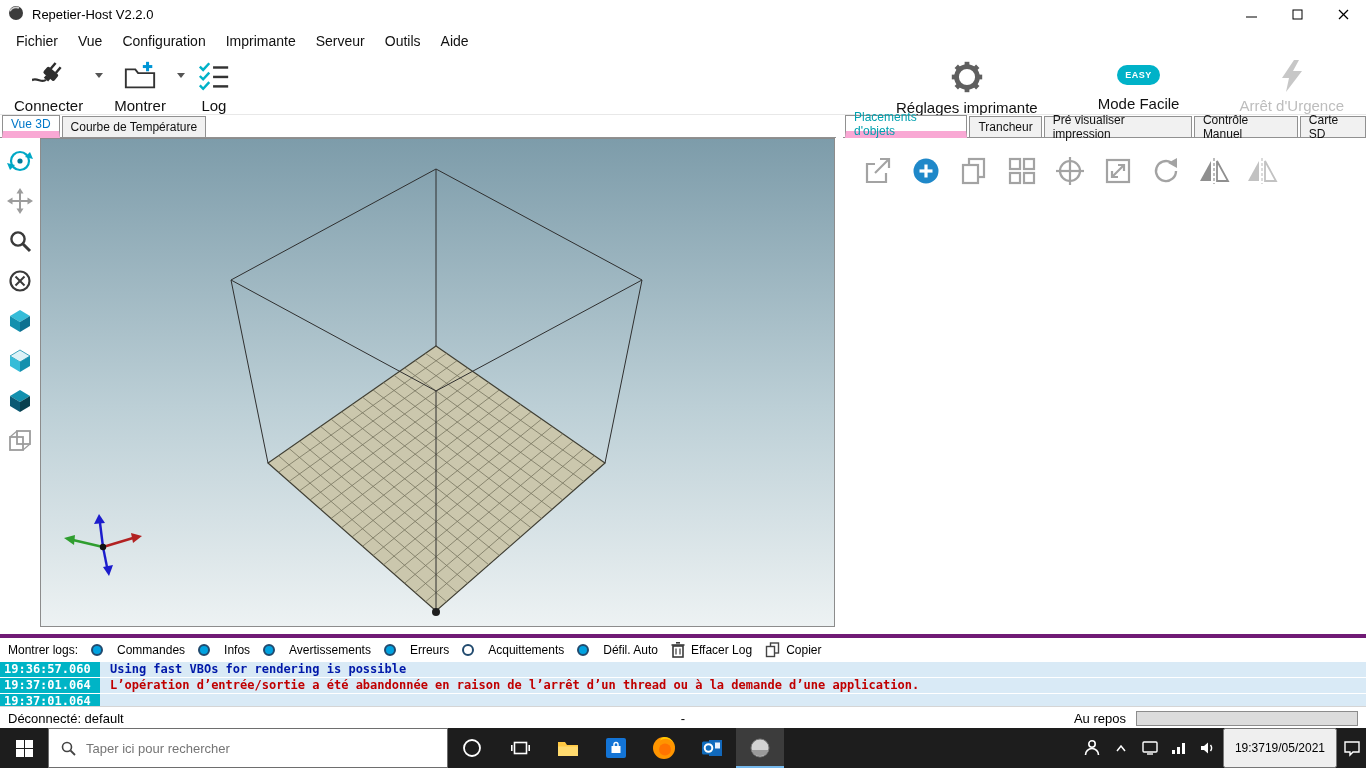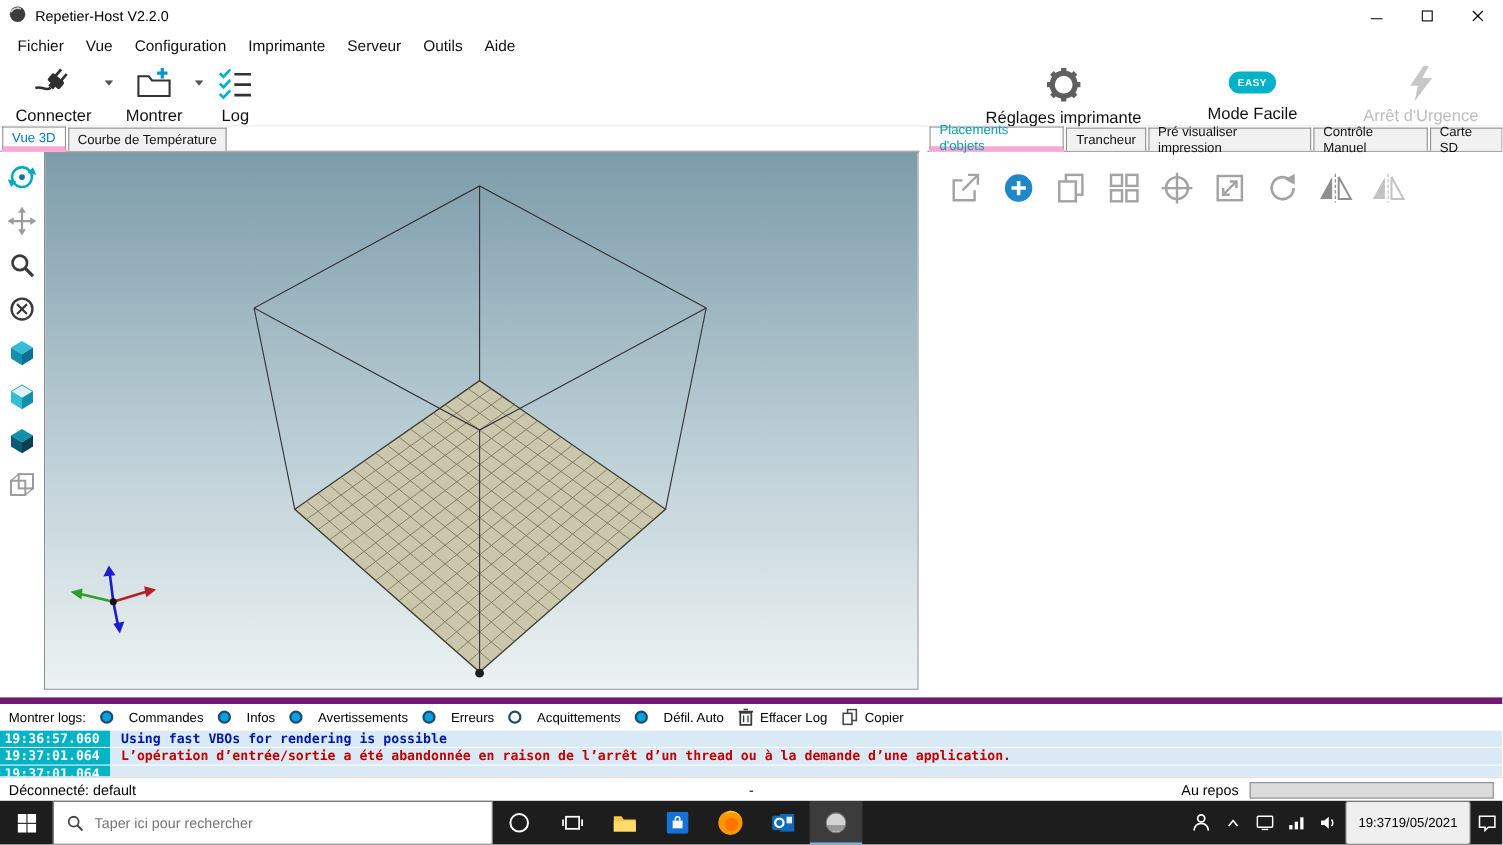--- a/index.html
+++ b/index.html
@@ -24,35 +24,35 @@
   .tdrop{width:15px;border:none;background:transparent;display:flex;align-items:center;justify-content:center;padding-bottom:18px}
   .toolbar-right{margin-left:auto;display:flex;gap:44px;padding-right:14px}
   .tbtn.disabled{color:#bdbdbd;cursor:default}
   .easy-badge{background:#00b2c8;color:#fff;font-size:9px;font-weight:bold;letter-spacing:.5px;padding:5px 8px;border-radius:11px}
 
   
   .left-pane{position:absolute;top:115px;left:0;width:836px;height:519px;background:#fff}
   .right-pane{position:absolute;top:115px;left:843px;right:0;height:519px;background:#fff}
   .tabs{display:flex;align-items:flex-end;height:23px;border-bottom:1px solid #919191;font-size:12px}
   .tab{height:21px;display:flex;align-items:center;padding:0 8px;border:1px solid #919191;border-bottom:none;background:#f1f1f1;margin-left:2px;color:#111}
-  .tab.active{height:23px;background:#fff;margin-bottom:-1px;border-bottom:5px solid #f9a8d4;z-index:2}
+  .tab.active{height:23px;background:#fff;margin-bottom:-1px;border-bottom:7px solid #f9a8d4;z-index:2}
   .left-pane .tab.active{color:#0077c8}
   .right-pane .tab.active{color:#00a0ae}
 
   .left-toolbar{position:absolute;top:23px;left:0;width:40px;bottom:0;display:flex;flex-direction:column;align-items:center;padding-top:3px;background:#fff}
   .ltb{width:36px;height:40px;border:none;background:transparent;display:flex;align-items:center;justify-content:center}
 
   .viewport{position:absolute;top:23px;left:40px;width:795px;height:489px;border:1px solid #8c8c8c;background:#fff}
   .viewport svg{display:block}
 
   .obj-toolbar{display:flex;align-items:center;gap:10px;padding:14px 6px 0 16px}
   .obtn{width:38px;height:38px;border:none;background:transparent;display:flex;align-items:center;justify-content:center}
 
   
-  .log-panel{position:absolute;top:634px;left:0;right:0;height:72px;border-top:6px solid #701a75;background:#fff;overflow:hidden}
+  .log-panel{position:absolute;top:634px;left:0;right:0;height:72px;border-top:4px solid #701a75;background:#fff;overflow:hidden}
   .log-header{height:24px;display:flex;align-items:center;gap:13px;padding-left:8px;font-size:12px}
   .filter{display:flex;align-items:center;gap:14px;border:none;background:transparent;font-size:12px}
   .fdot{width:12px;height:12px;border-radius:50%;background:#00a2e0;border:2px solid #214a6e;flex:0 0 auto}
   .filter.off .fdot{background:#fff}
   .logbtn{display:flex;align-items:center;gap:6px;border:none;background:transparent;font-size:12px}
   .log-rows{height:46px;overflow:hidden;font-family:"DejaVu Sans Mono",monospace;font-size:12px;font-weight:bold}
   .log-row{display:flex;height:15px;line-height:15px;background:#d9eaf6;margin-bottom:1px}
   .log-time{width:100px;flex:0 0 auto;background:#00b4c6;color:#fff;padding-left:4px}
   .log-text{padding-left:10px;white-space:nowrap}
   .log-row.info .log-text{color:#0018a8}

